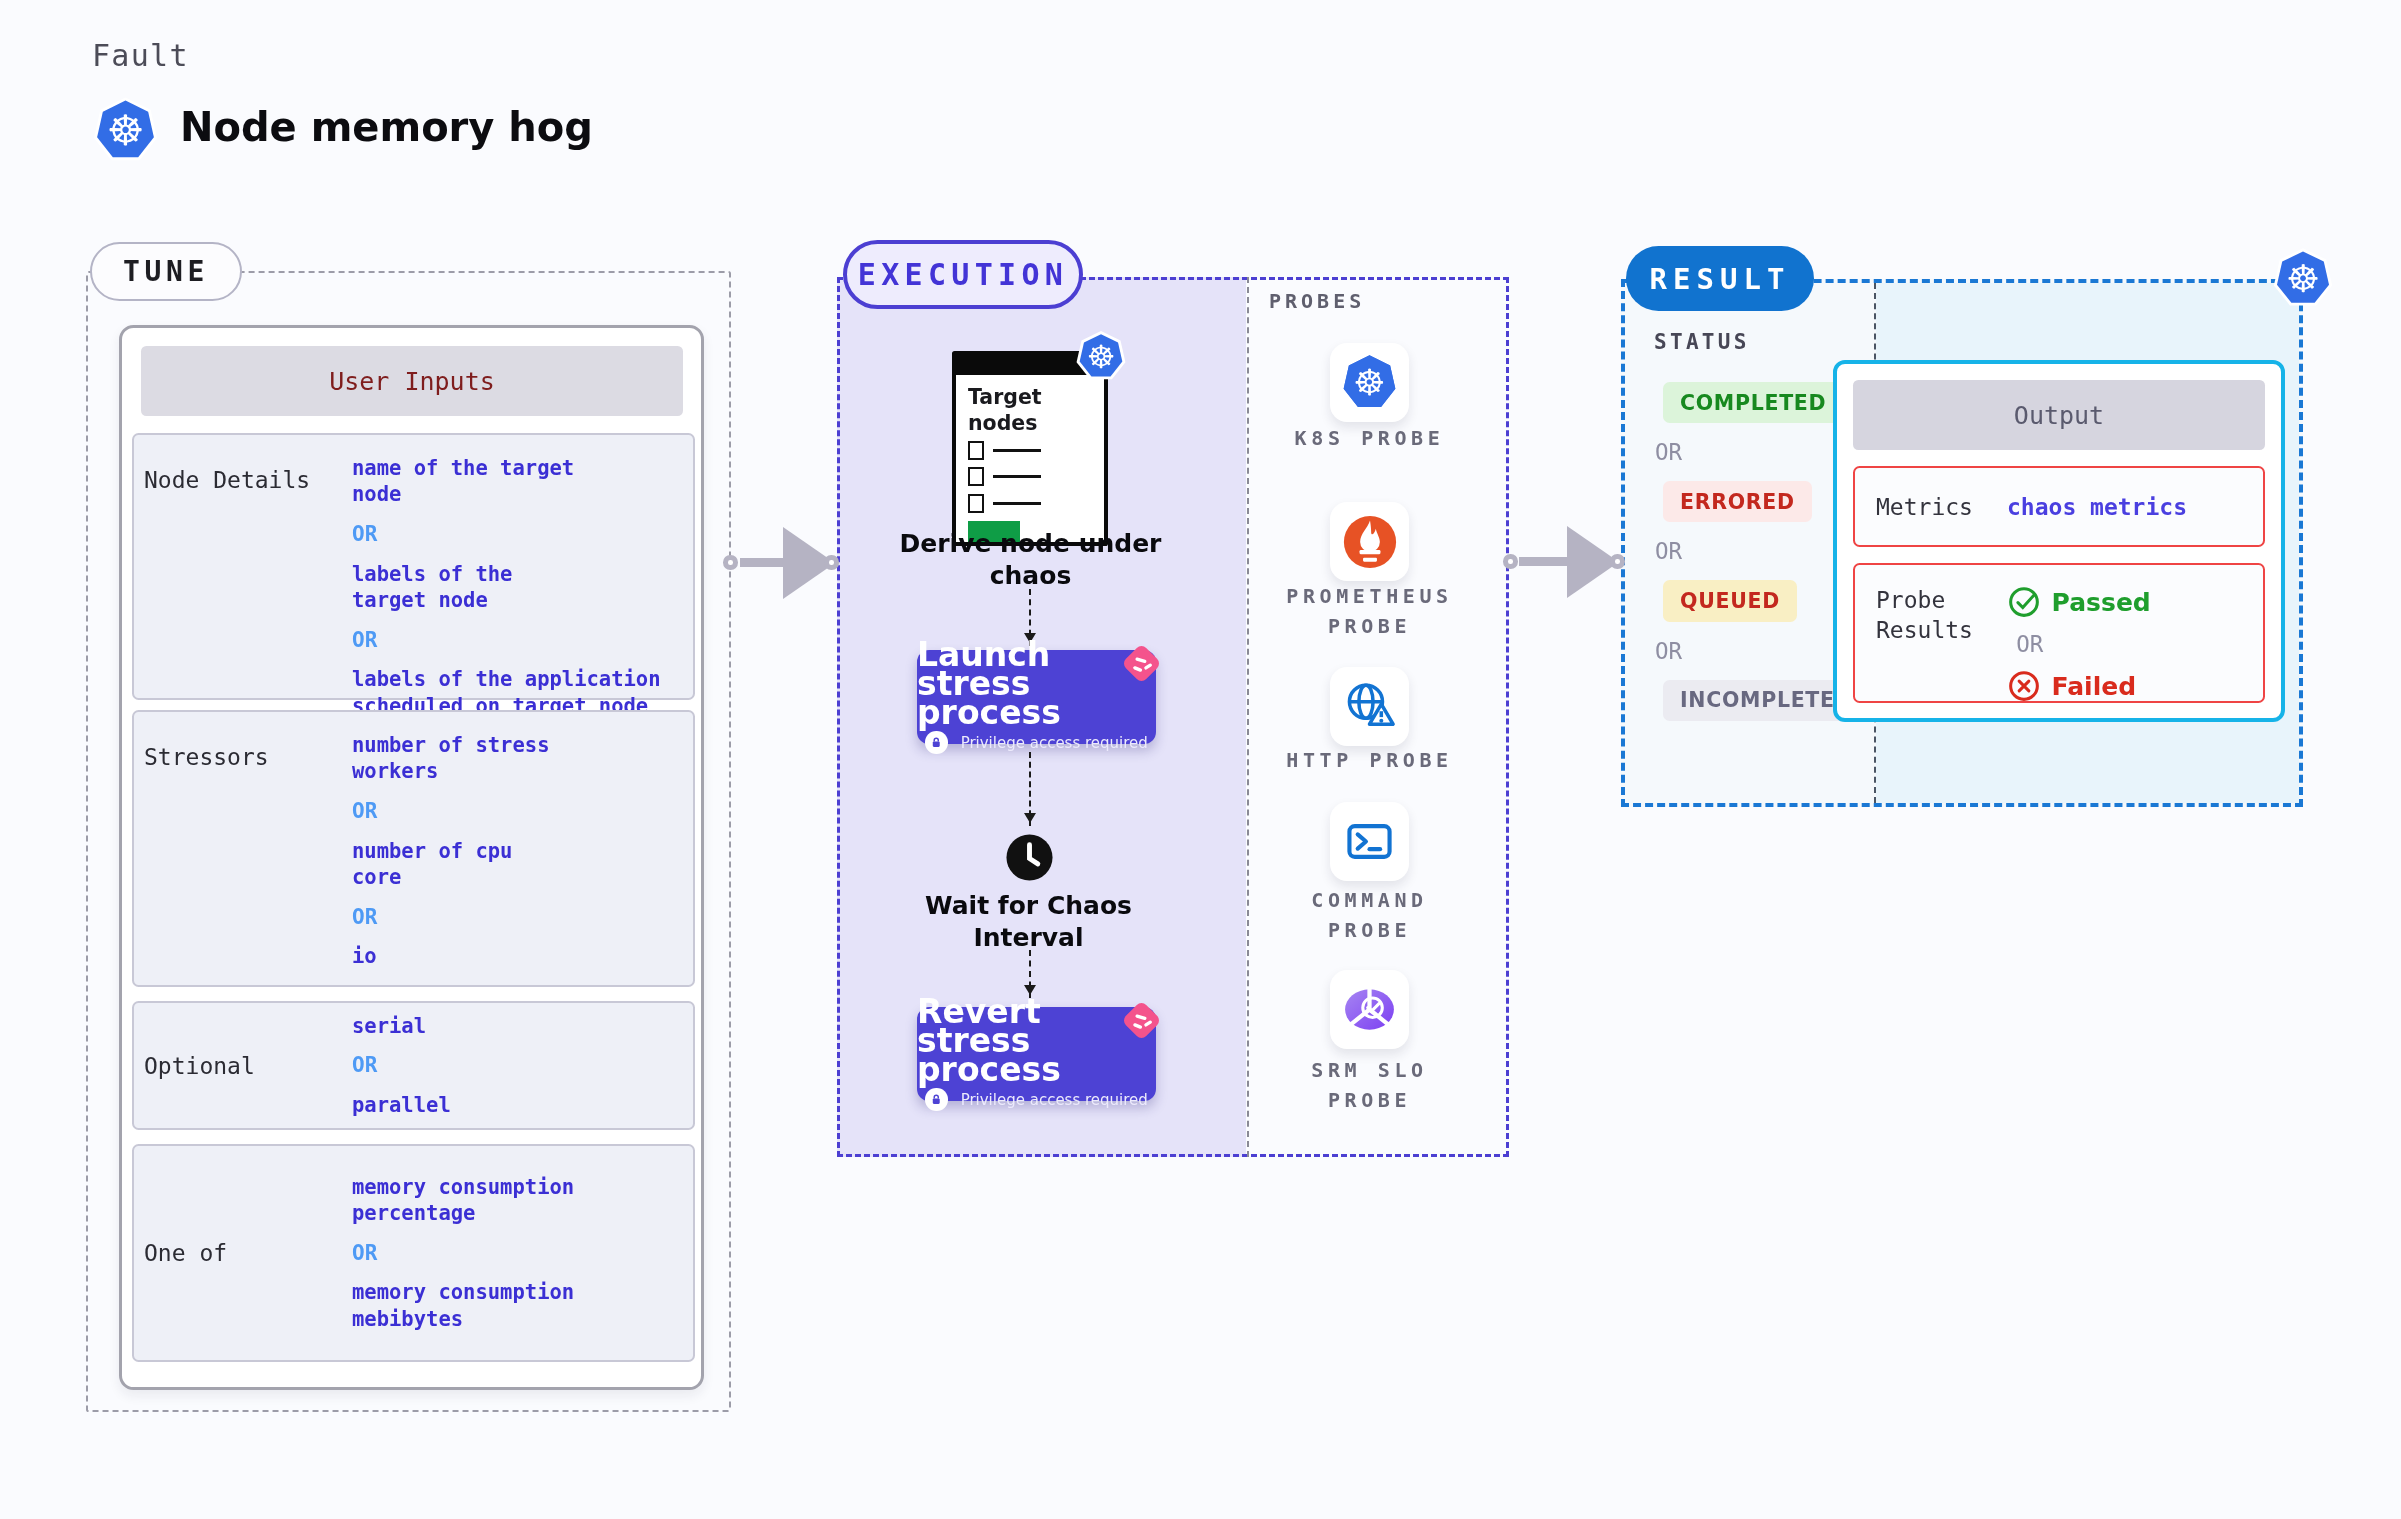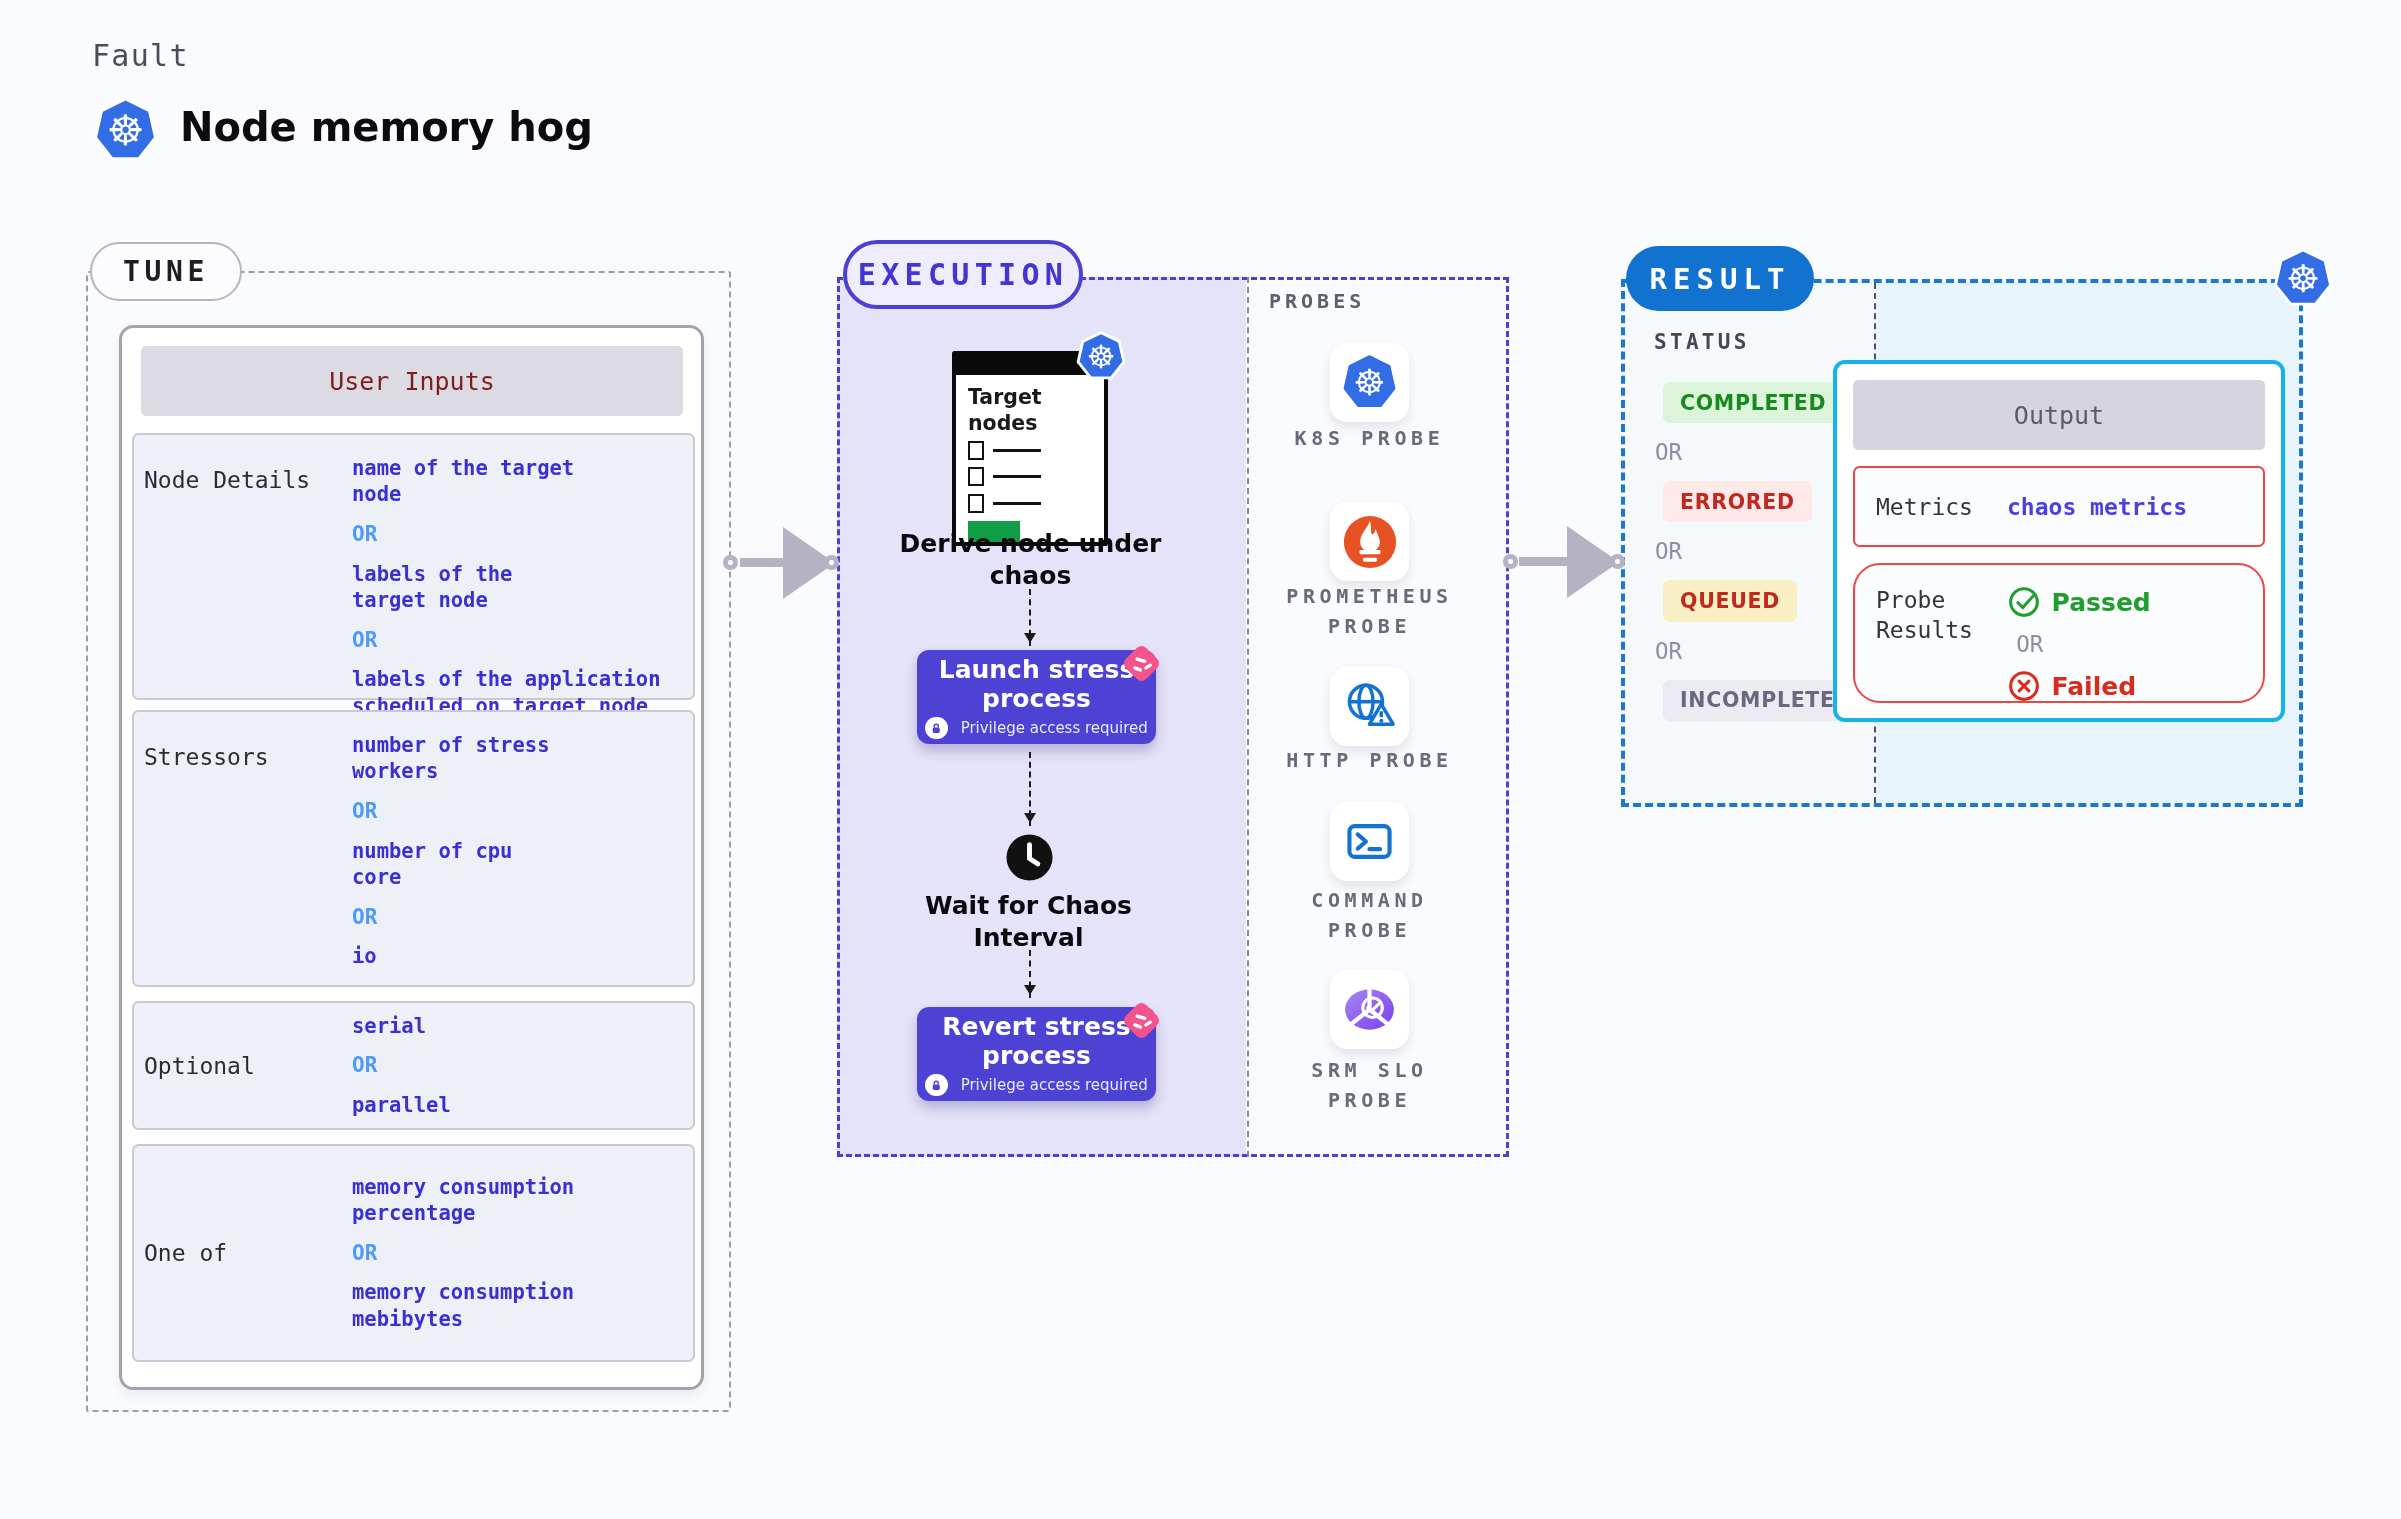--- a/index.html
+++ b/index.html
@@ -55,21 +55,21 @@
   .tc-line { width:48px; height:3.3px; background:#111; }
   .tc-green { position:absolute; left:12px; top:166px; width:52px; height:21px; background:#0f9d46; }
   .tc-k8s { left:1075px; top:330px; width:52px; height:53px; }
 
   .step-caption { position:absolute; width:277px; text-align:center; font-size:25px; font-weight:bold; color:#0a0a0e; line-height:32px; }
   .dot-arrow { position:absolute; width:0; border-left:2.6px dashed #1a1a1a; }
   .dot-arrow::after { content:""; position:absolute; left:-7.3px; bottom:-2.6px; border:6px solid transparent; border-top:10.6px solid #1a1a1a; }
 
   .chaos-btn { position:absolute; left:917px; width:239px; height:94px; background:#4d42d4; border-radius:12px; box-shadow:0 6.6px 12px rgba(40,30,120,.25);
     display:flex; flex-direction:column; align-items:center; justify-content:center; }
-  .btn-title { color:#fff; font-size:25px; font-weight:bold; text-align:center; line-height:29px; white-space:pre-line; }
+  .btn-title { color:#fff; font-size:33px; font-weight:bold; text-align:left; line-height:29px; white-space:pre-line; }
   .btn-note { margin-top:4px; display:flex; align-items:center; gap:13px; color:#eceafc; font-size:15px; }
   .lock-badge { width:22.5px; height:22.5px; background:#fff; border-radius:50%; display:flex; align-items:center; justify-content:center; }
   .pink-badge { position:absolute; right:-13.2px; top:-14.5px; width:55px; height:55px; }
 
   .clock-icon { left:1005px; top:833px; width:49px; height:49px; }
 
   .probe-card { position:absolute; left:1330px; width:79px; height:79px; background:#fff; border-radius:17px; box-shadow:0 5.3px 10.6px rgba(30,30,60,.10);
     display:flex; align-items:center; justify-content:center; }
   .probe-label { position:absolute; left:1277px; width:185px; text-align:center; font-family:"DejaVu Sans Mono",monospace; font-weight:bold;
     font-size:20px; letter-spacing:4.6px; color:#6a6a7a; line-height:30px; }
@@ -87,21 +87,21 @@
   .b-error { background:#fce9e8; color:#c3281e; }
   .b-warning { background:#f9efc4; color:#c3281e;text-align:right; }
   .b-neutral { background:#ebebf1; color:#686880; }
   .or-g { font-family:"DejaVu Sans Mono",monospace; font-size:22.5px; color:#8e8ea2; padding-left:4px; }
 
   .output-card { left:1833px; top:360px; width:452px; height:362px; background:#fff; border:4.6px solid #16b3e8; border-radius:12px; z-index:4; }
   .output-head { left:1853px; top:380px; width:412px; height:70px; background:#d6d5df; border-radius:5.3px; display:flex; align-items:center; justify-content:center;
     font-family:"DejaVu Sans Mono",monospace; font-size:25px; color:#5a5a6e; z-index:5; }
   .out-row { position:absolute; left:1853px; width:412px; background:#fbfcfe; border:2px solid #ef4444; border-radius:6.6px; display:flex; z-index:5; }
   .out-metrics { top:466px; height:81px; align-items:center; }
-  .out-probe { top:563px; height:140px; padding-top:20px;border-radius:27px; }
+  .out-probe { top:563px; height:140px; padding-top:20px; }
   .out-label { width:152px; padding-left:21px; font-family:"DejaVu Sans Mono",monospace; font-size:23px; color:#33333d; line-height:30px; }
   .out-value { font-family:"DejaVu Sans Mono",monospace; font-weight:bold; font-size:23px; color:#4a3fe0; }
   .probe-result-col { display:flex; flex-direction:column; gap:12px; }
   .pr-item { display:flex; align-items:center; gap:10.6px; font-size:25px; font-weight:bold; }
   .pr-pass { color:#1f9e2d; } .pr-fail { color:#d92b1d; }
 
   
   .conn-line { position:absolute; height:9.2px; background:#b5b3c3; z-index:3; }
   .conn-head { position:absolute; width:0; height:0; border-top:36px solid transparent; border-bottom:36px solid transparent; border-left:52px solid #b5b3c3; z-index:3; }
   .conn-dot { position:absolute; width:14.5px; height:14.5px; background:#fff; border:5.3px solid #b5b3c3; border-radius:50%; z-index:4; }

